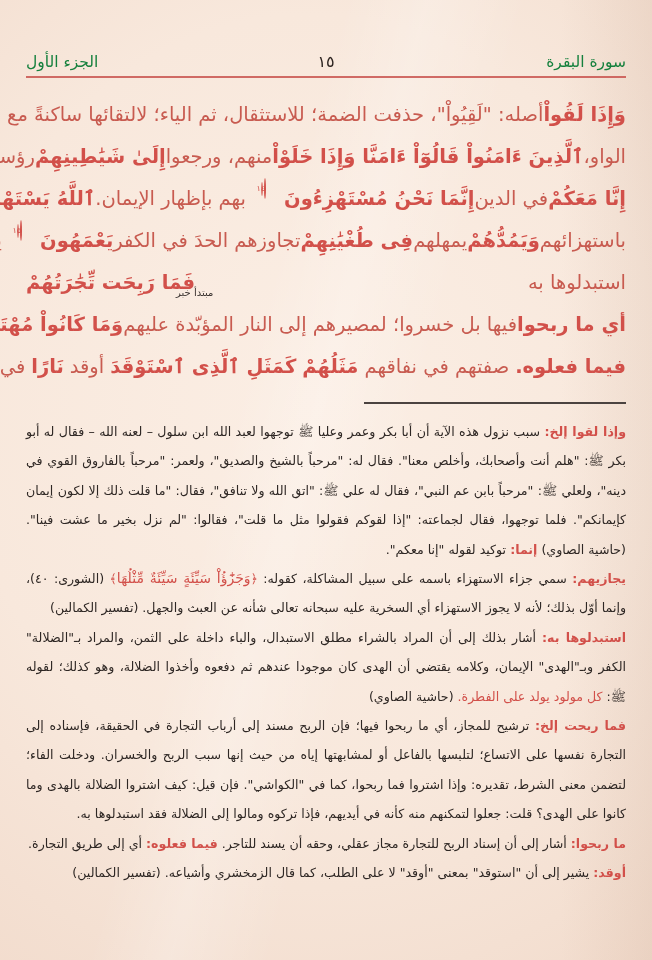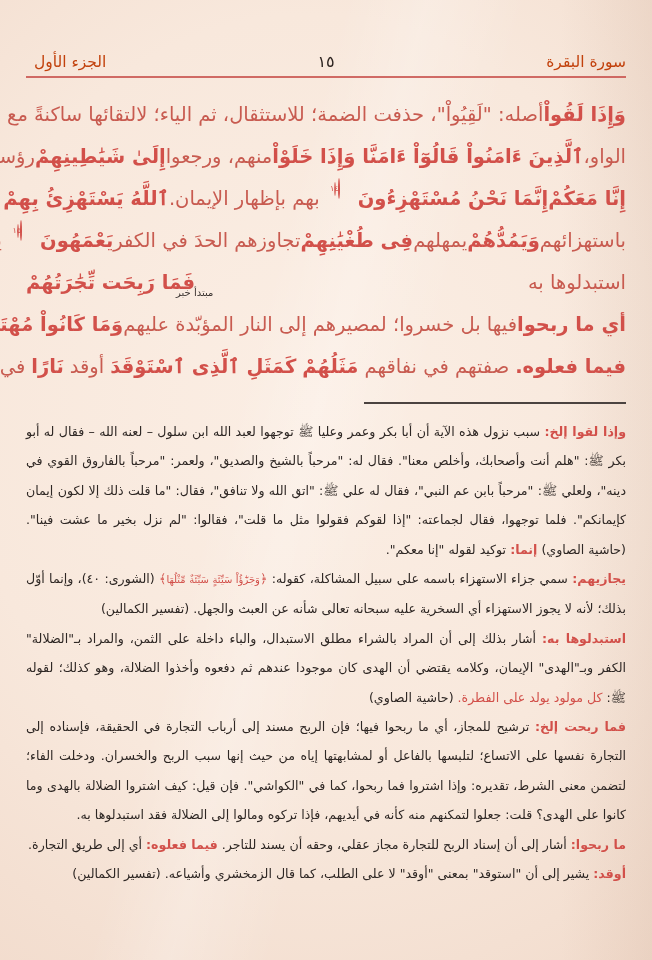--- a/index.html
+++ b/index.html
@@ -44,25 +44,24 @@
     position: relative;
     height: 40px;
     margin-top: 34px;
     display: flex;
     align-items: flex-end;
     justify-content: space-between;
     direction: rtl;
   }
   .header-item {
     font-size: 15.5px;
-    color: #c2410c;
+    color: #15803d;
     letter-spacing: 0.3px;
     padding-bottom: 4px;
     line-height: 1;
-    margin-left: 8px;
   }
   .header-page {
     font-size: 16px;
     color: #2c2320;
     padding-bottom: 4px;
     line-height: 1;
     position: absolute;
     left: 0; right: 0;
     text-align: center;
   }
@@ -163,21 +162,21 @@
     text-align: justify;
   }
   .fn-para { margin: 0; }
   .fn-lemma {
     color: #d2504a;
     font-weight: bold;
   }
   .fn-red { color: #d2504a; }
   .ayah-quote {
     color: #d2504a;
-    font-size: 10px;
+    font-size: 14px;
     letter-spacing: .2px;
   }
   .brace { color: #d2504a; }
 </style>
 </head>
 <body>
 
 <div class="page"></div>
 
 <div class="content">
@@ -200,20 +199,21 @@
       <span class="gloss">الواو، </span>
       <span class="q">ٱلَّذِينَ ءَامَنُواْ قَالُوٓاْ ءَامَنَّا وَإِذَا خَلَوْاْ</span>
       <span class="gloss"> منهم، ورجعوا </span>
       <span class="q">إِلَىٰ شَيَٰطِينِهِمْ</span>
       <span class="gloss"> رؤسائهم </span>
 
     </div>
 
     <div class="main-line">
       <span class="q">إِنَّا مَعَكُمْ</span>
+      <span class="gloss"> في الدين </span>
       <span class="q">إِنَّمَا نَحْنُ مُسْتَهْزِءُونَ</span>
       <span class="verse-mark">
           <i>١٤</i>
         </span>
       <span class="gloss"> بهم بإظهار الإيمان. </span>
       <span class="q">ٱللَّهُ يَسْتَهْزِئُ بِهِمْ</span>
 
     </div>
 
     <div class="main-line">

